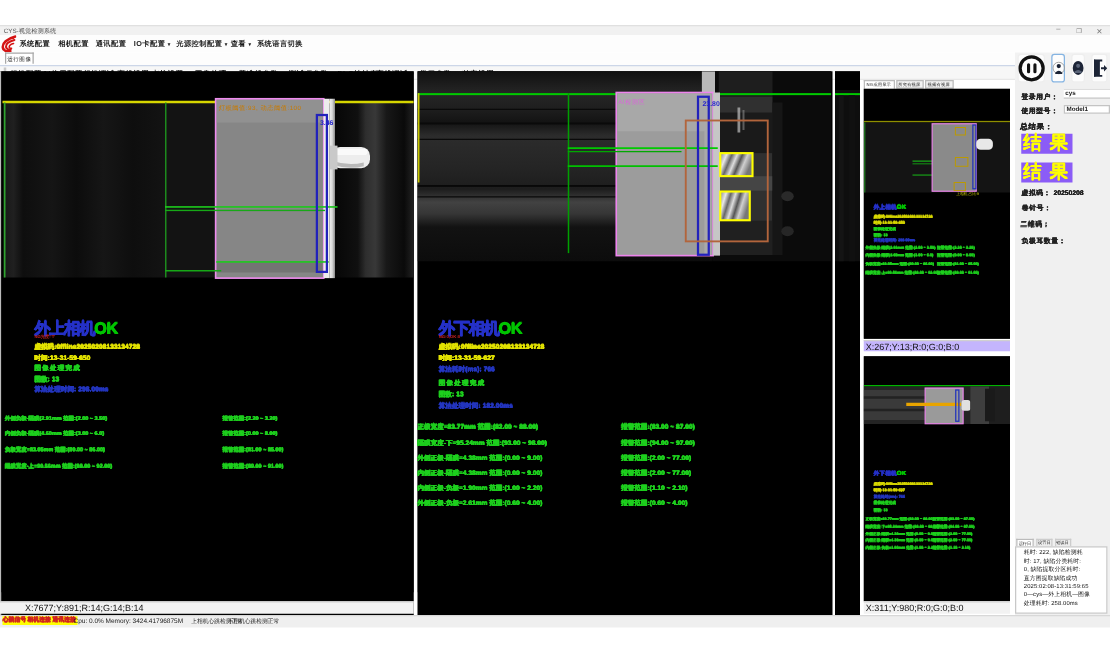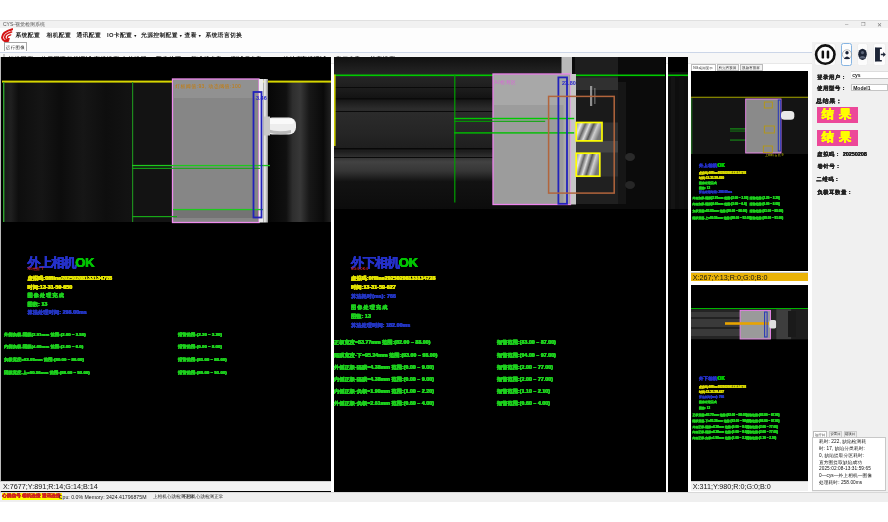--- a/index.html
+++ b/index.html
@@ -27,21 +27,21 @@
 .meas{color:#1ecf1e;font-size:4.3px;letter-spacing:.01em;font-weight:bold;text-shadow:.35px 0 #1ecf1e,-.35px 0 #1ecf1e,0 .35px #1ecf1e,0 -.35px #1ecf1e}
 .measM{position:absolute;white-space:nowrap;line-height:1;color:#1ecf1e;font-size:5.2px;letter-spacing:.01em;font-weight:bold;text-shadow:.35px 0 #1ecf1e,-.35px 0 #1ecf1e,0 .35px #1ecf1e,0 -.35px #1ecf1e}
 .ck{letter-spacing:.2em}
 .bottombar{left:0;top:491.5px;width:888px;height:10px;background:#efefef;border-top:1px solid #d8d8d8}
 .badge{top:492.6px;height:7px;background:#ffff00;color:#d02020;font-size:4.6px;font-weight:bold;line-height:6.8px;padding:0 .8px;letter-spacing:.02em;text-shadow:.3px 0 #d02020,-.3px 0 #d02020,0 .3px #d02020}
 .bb-txt{top:493.6px;font-size:5.2px;color:#222;white-space:nowrap}
 .bb-s{top:494.2px;font-size:4.6px;color:#222;white-space:nowrap}
 .sidebar{left:812px;top:63.5px;width:76px;height:428px;background:#f0f0f0}
 .sb-lab{font-size:5.4px;font-weight:bold;color:#222;letter-spacing:.1em;white-space:nowrap;text-shadow:.3px 0 #222,0 .3px #222}
 .sb-inp{background:#fff;border:1px solid #c4c4c4;font-size:5px;font-weight:bold;color:#222}
-.resbox{left:816.5px;width:41px;height:16px;background:#ec4899;color:#ffff00;font-size:12px;font-weight:bold;letter-spacing:1px;text-align:center;line-height:15.5px;text-shadow:.4px 0 #ffff00,-.4px 0 #ffff00,0 .4px #ffff00,0 -.4px #ffff00}
+.resbox{left:816.5px;width:41px;height:16px;background:#8b5cf6;color:#ffff00;font-size:15px;font-weight:normal;letter-spacing:1px;text-align:center;line-height:15.5px;text-shadow:.4px 0 #ffff00,-.4px 0 #ffff00,0 .4px #ffff00,0 -.4px #ffff00}
 .thumbtab{font-size:3.4px;color:#222;letter-spacing:.05em;line-height:6px;text-align:center;background:#f3f3f3;border:1px solid #bbb;height:7px}
 .mini-b{color:#2531c8;font-size:4.4px;font-weight:bold;letter-spacing:.05em;text-shadow:.35px 0 #2531c8,-.35px 0 #2531c8,0 .35px #2531c8,0 -.35px #2531c8}
 .mini-ok{color:#00c400;font-size:4.8px;font-weight:bold;text-shadow:.35px 0 #00c400,-.35px 0 #00c400,0 .35px #00c400,0 -.35px #00c400}
 .m3y{color:#d8d800;font-size:2.9px;letter-spacing:.02em;font-weight:bold;text-shadow:.35px 0 #d8d800,-.35px 0 #d8d800,0 .35px #d8d800,0 -.35px #d8d800}
 .m3g{color:#1ecf1e;font-size:2.9px;letter-spacing:.02em;font-weight:bold;text-shadow:.35px 0 #1ecf1e,-.35px 0 #1ecf1e,0 .35px #1ecf1e,0 -.35px #1ecf1e}
 .m3b{color:#2436c0;font-size:2.9px;letter-spacing:.02em;font-weight:bold;text-shadow:.35px 0 #2436c0,-.35px 0 #2436c0,0 .35px #2436c0,0 -.35px #2436c0}
 </style></head>
 <body>
 <div id="w">
 
@@ -144,21 +144,21 @@
 <div class="ov tblu" style="left:26.5px;top:253px">算法处理时间: 298.00ms</div>
 <div class="ov meas" style="left:3px;top:275.5px">外侧负极-隔膜(2.91mm 范围:(2.00 ~ 3.50)</div>
 <div class="ov meas" style="left:177px;top:275.5px">报警范围:(2.20 ~ 3.20)</div>
 <div class="ov meas" style="left:3px;top:288.3px">内侧负极-隔膜(4.60mm 范围:(3.00 ~ 6.0)</div>
 <div class="ov meas" style="left:177px;top:288.3px">报警范围:(0.00 ~ 8.00)</div>
 <div class="ov meas" style="left:3px;top:300.8px">负极宽度=83.05mm 范围:(80.00 ~ 86.00)</div>
 <div class="ov meas" style="left:177px;top:300.8px">报警范围:(81.00 ~ 85.00)</div>
 <div class="ov meas" style="left:3px;top:313.5px">隔膜宽度-上=90.56mm 范围:(88.00 ~ 92.00)</div>
 <div class="ov meas" style="left:177px;top:313.5px">报警范围:(89.00 ~ 91.00)</div>
 </div>
-<div class="abs statusbar" style="left:0;width:331.3px;padding-left:3px">X:7677;Y:891;R:14;G:14;B:14</div>
+<div class="abs statusbar" style="left:0;width:331.3px;padding-left:20px">X:7677;Y:891;R:14;G:14;B:14</div>
 
 <div class="abs panel" style="left:334px;width:331.5px">
 <svg width="331" height="417" viewBox="0 0 331 417" style="position:absolute;left:0;top:0">
 <defs>
 <linearGradient id="rails" x1="0" y1="0" x2="0" y2="1">
 <stop offset="0" stop-color="#101010"></stop>
             <stop offset="0.12" stop-color="#262626"></stop>
             <stop offset="0.2" stop-color="#1e1e1e"></stop>
             <stop offset="0.27" stop-color="#131313"></stop>
             <stop offset="0.34" stop-color="#2c2c2c"></stop>
@@ -277,21 +277,21 @@
 <div class="ov m3b" style="left:8.3px;top:119.8px">算法处理时间: 298.00ms</div>
 <div class="ov m3g" style="left:1.8px;top:126px">外侧负极-隔膜(2.91mm 范围:(2.00 ~ 3.50)</div>
 <div class="ov m3g" style="left:59px;top:126px">报警范围:(2.20 ~ 3.20)</div>
 <div class="ov m3g" style="left:1.8px;top:132.6px">内侧负极-隔膜(4.60mm 范围:(3.00 ~ 6.0)</div>
 <div class="ov m3g" style="left:59px;top:132.6px">报警范围:(0.00 ~ 8.00)</div>
 <div class="ov m3g" style="left:1.8px;top:139.2px">负极宽度=83.05mm 范围:(80.00 ~ 86.00)</div>
 <div class="ov m3g" style="left:59px;top:139.2px">报警范围:(81.00 ~ 85.00)</div>
 <div class="ov m3g" style="left:1.8px;top:145.8px">隔膜宽度-上=90.56mm 范围:(88.00 ~ 92.00)</div>
 <div class="ov m3g" style="left:59px;top:145.8px">报警范围:(89.00 ~ 91.00)</div>
 </div>
-<div class="abs statusbar" style="left:690.7px;top:271.5px;width:117.3px;padding-left:2px;background:#eab308">X:267;Y:13;R:0;G:0;B:0</div>
+<div class="abs statusbar" style="left:690.7px;top:271.5px;width:117.3px;padding-left:2px;background:#c4b5fd">X:267;Y:13;R:0;G:0;B:0</div>
 
 <div class="abs" style="left:690.7px;top:285px;width:117.3px;height:196px;background:#000">
 <svg width="117" height="196" viewBox="0 0 117 196" style="position:absolute;left:0;top:0">
 <rect width="117" height="196" fill="#000"></rect>
 <rect x="0" y="23" width="117" height="1.2" fill="#00b400"></rect>
 <rect x="0" y="24.2" width="117" height="30" fill="#242424"></rect>
 <rect x="0" y="27" width="49" height="24" fill="#3a3a3a"></rect>
 <rect x="0" y="32" width="49" height="2" fill="#222"></rect>
 <rect x="0" y="42" width="49" height="2" fill="#222"></rect>
 <rect x="49.1" y="25.4" width="30.4" height="28.6" fill="#9a9a9a" stroke="#ee85ee" stroke-width="0.9"></rect>

